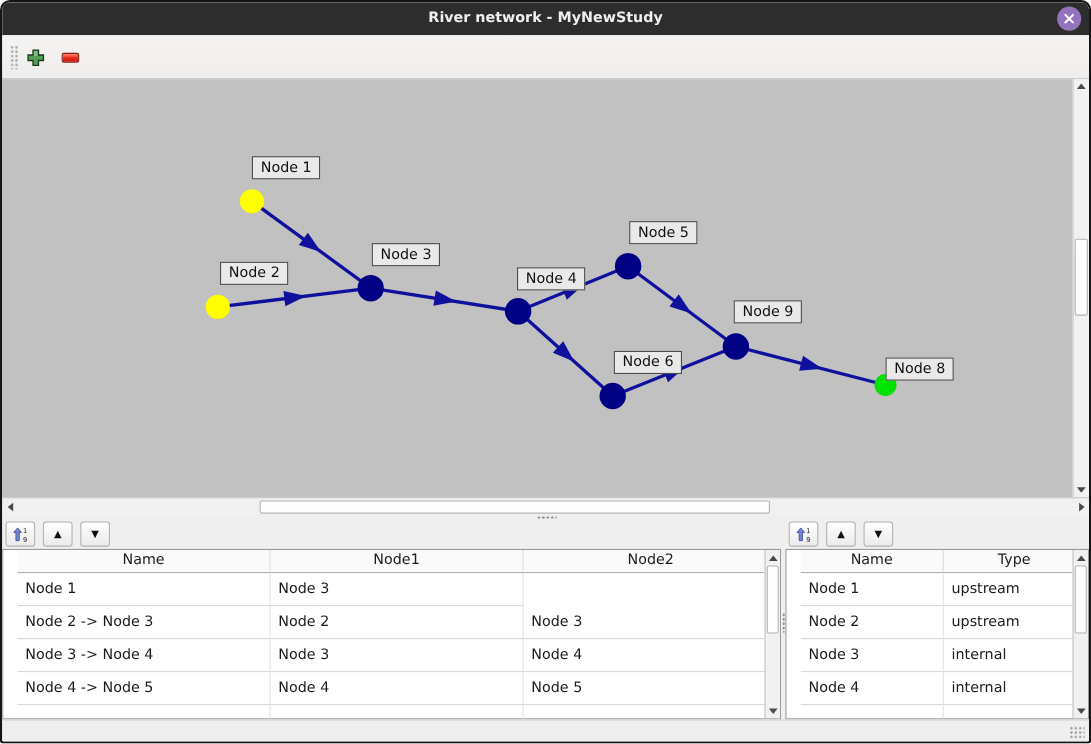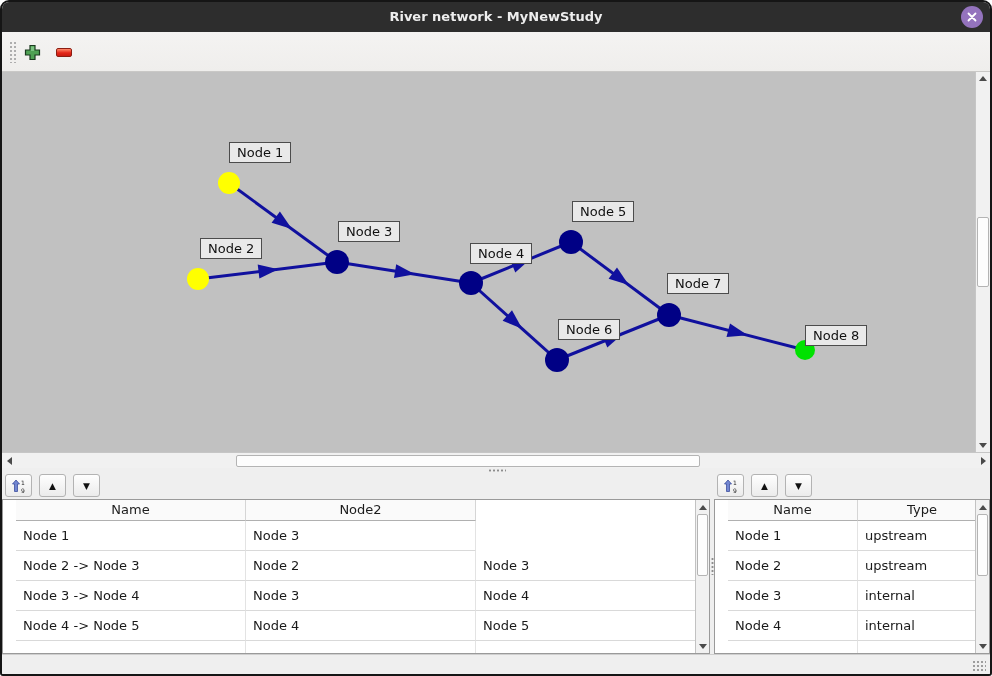--- a/index.html
+++ b/index.html
@@ -140,21 +140,21 @@
         <circle cx="667" cy="243" r="12" fill="#000085"></circle>
         <circle cx="803" cy="278" r="10" fill="#00e200"></circle>
       </svg>
     <div id="graph-labels">
         <div class="node-label" style="left: 227px; top: 70px;">Node 1</div>
         <div class="node-label" style="left: 198px; top: 166px;">Node 2</div>
         <div class="node-label" style="left: 336px; top: 149px;">Node 3</div>
         <div class="node-label" style="left: 468px; top: 171px;">Node 4</div>
         <div class="node-label" style="left: 570px; top: 129px;">Node 5</div>
         <div class="node-label" style="left: 556px; top: 247px;">Node 6</div>
-        <div class="node-label" style="left: 665px; top: 201px;">Node 7</div>
+        <div class="node-label" style="left: 665px; top: 201px;">Node 9</div>
         <div class="node-label" style="left: 803px; top: 253px;">Node 8</div>
       </div>
   </div>
 
   <div class="sbar v canvas-vscroll">
     <div class="sbtn top">
         <div class="arr up"></div>
       </div>
     <div class="sthumb"></div>
     <div class="sbtn bottom">
@@ -209,20 +209,21 @@
   </div>
 
   <div class="vsplit">
       <div class="dots"></div>
     </div>
 
   <div class="tablewrap left">
     <div id="edges-table-body">
         <div class="trow cols3">
           <div class="th">Name</div>
+          <div class="th">Node1</div>
           <div class="th">Node2</div>
         </div>
         <div class="trow cols3">
           <div class="td">Node 1</div>
           <div class="td">Node 3</div>
         </div>
         <div class="trow cols3">
           <div class="td">Node 2 -&gt; Node 3</div>
           <div class="td">Node 2</div>
           <div class="td">Node 3</div>

